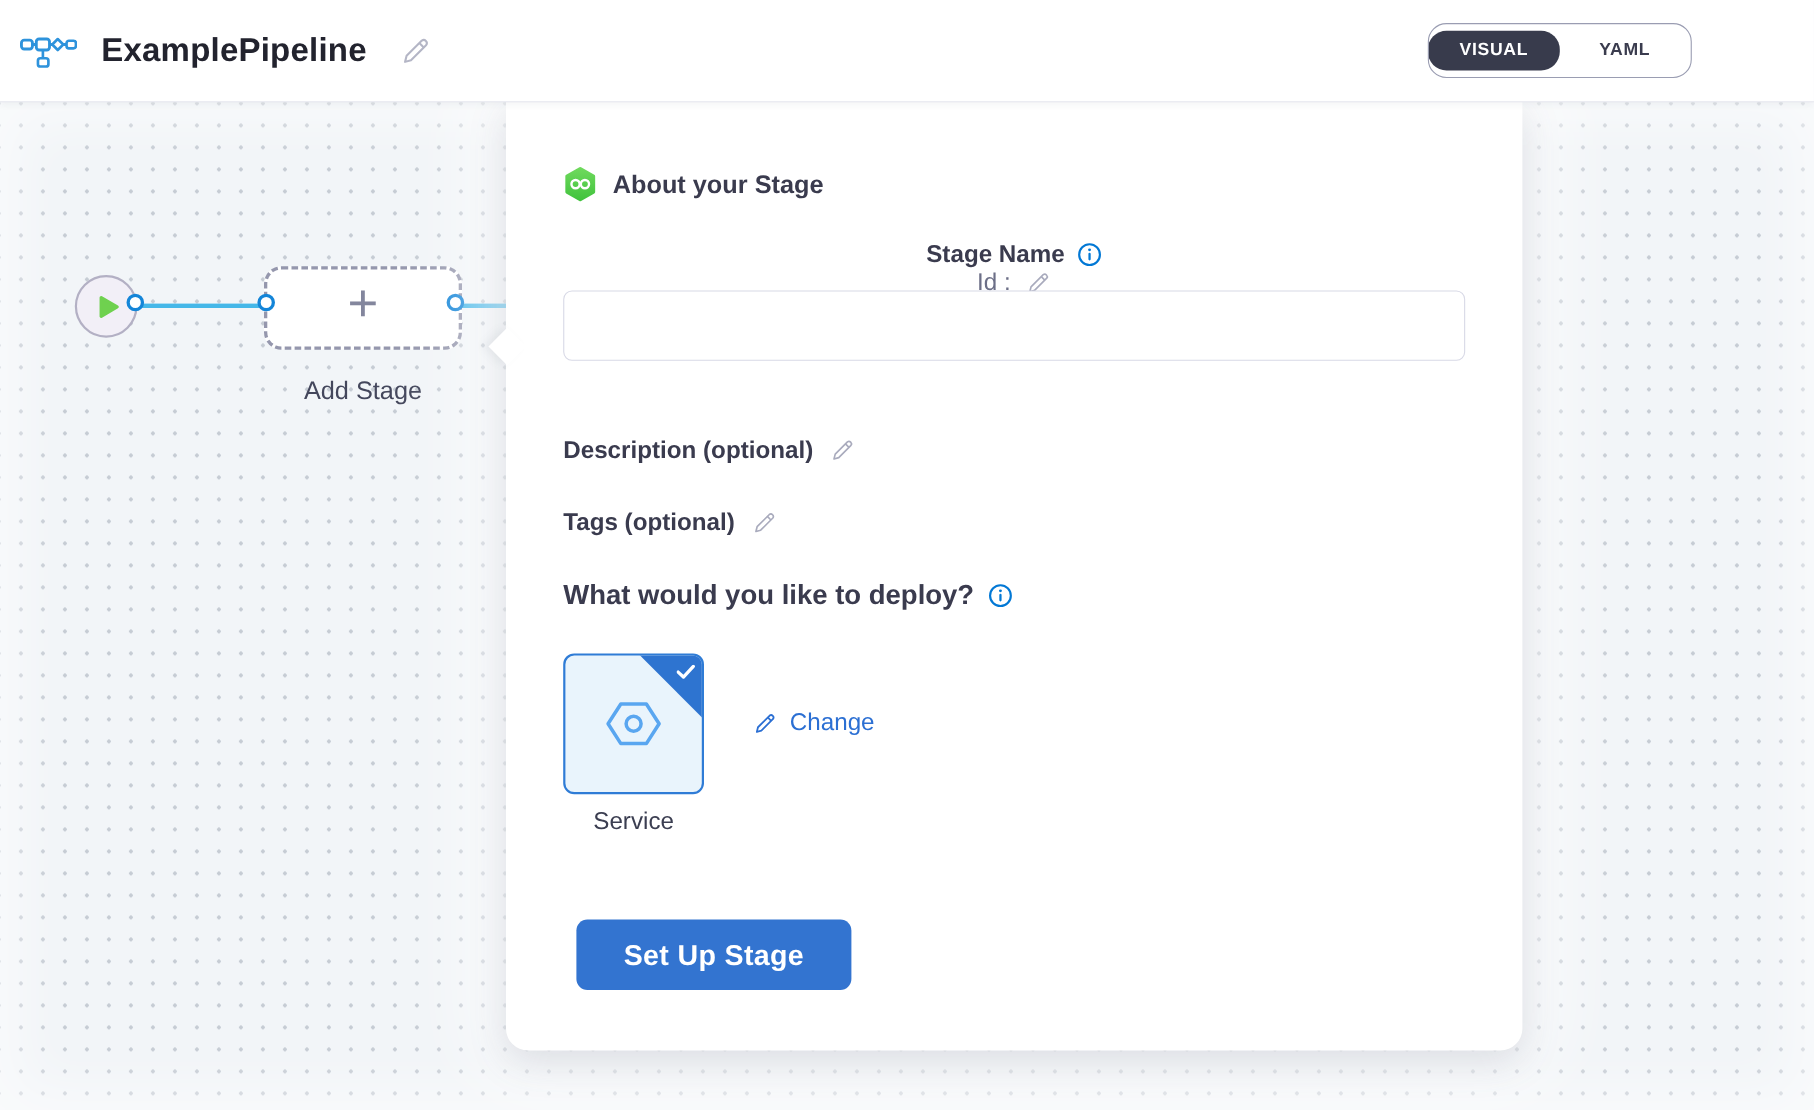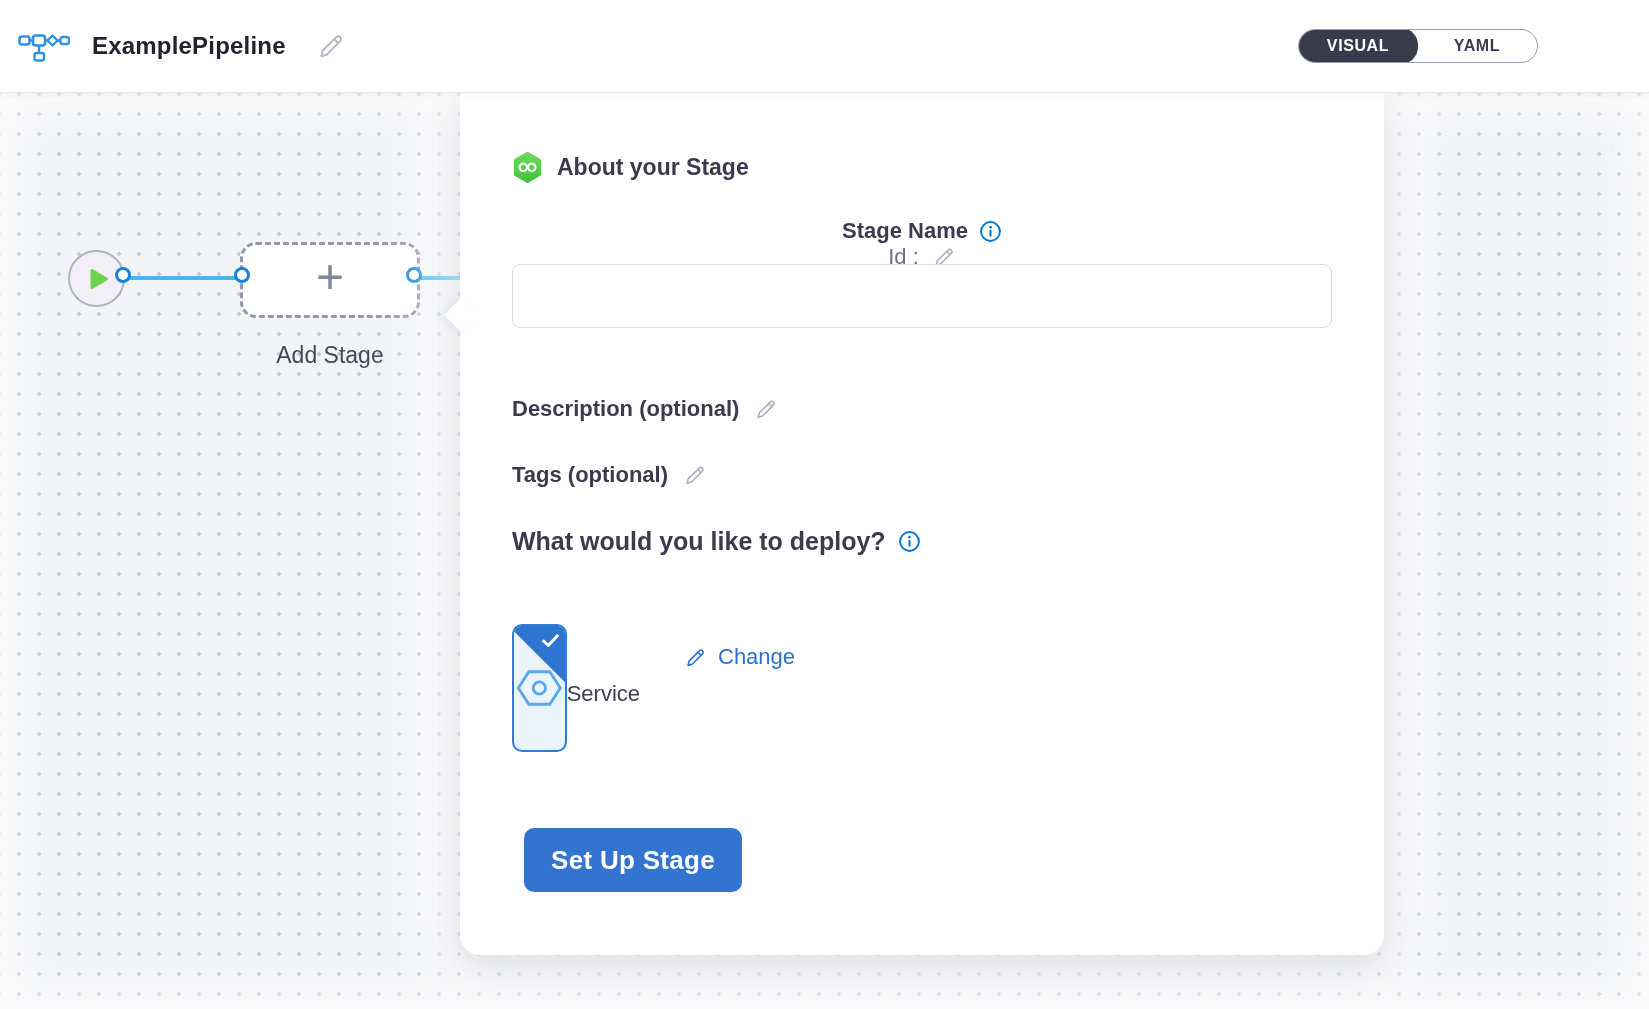--- a/index.html
+++ b/index.html
@@ -7,26 +7,26 @@
   body { font-family:"Liberation Sans","DejaVu Sans",sans-serif; background:#f3f6f9; color:#383946; }
 
   
   .header {
     height:92px; background:#fff; display:flex; align-items:center;
     padding-left:18px; position:relative; z-index:20;
     box-shadow:0 1px 0 #e7e8ef, 0 3px 6px rgba(40,50,70,.05);
   }
   .header-left { display:flex; align-items:center; gap:22px; }
   .pipeline-icon { width:52px; height:36px; }
-  .page-title { font-size:24px; font-weight:700; color:#22232e; letter-spacing:.2px; }
+  .page-title { font-size:30px; font-weight:700; color:#22232e; letter-spacing:.2px; }
   .title-edit { width:30px; height:30px; color:#b4b6c6; margin-left:8px; cursor:pointer; }
 
   .mode-toggle {
     margin-left:auto; margin-right:111px; display:flex; align-items:center;
-    border:1.5px solid #9a9db2; border-radius:17px; height:34px; background:#fff; overflow:hidden;
+    border:1.5px solid #9a9db2; border-radius:17px; height:50px; background:#fff; overflow:hidden;
   }
   .mode-seg {
     border:none; background:transparent; height:34px; min-width:120px; padding:0 26px;
     font-family:inherit; font-size:16px; font-weight:700; letter-spacing:.6px; color:#3a3c4e;
     cursor:pointer; display:flex; align-items:center; justify-content:center;
   }
   .mode-seg.active { background:#383b4c; color:#fff; border-radius:17px; margin:-1px; height:36px; }
 
   
   .canvas {
@@ -95,41 +95,41 @@
   }
 
   .opt-row { display:flex; align-items:center; gap:15px; height:30px; }
   .desc-row { margin-top:66px; }
   .tags-row { margin-top:36px; }
 
   .deploy-head { margin-top:34px; display:flex; align-items:center; gap:12px; height:34px; }
   .deploy-head .q { font-size:25px; font-weight:700; color:#3a3b4e; }
 
   .deploy-row { margin-top:36px; display:flex; align-items:flex-start; }
-  .service-col { width:128px; display:flex; flex-direction:row; align-items:center;margin-top:30px; }
+  .service-col { width:128px; display:flex; flex-direction:column; align-items:center; }
   .service-card {
     position:relative; width:128px; height:128px; border-radius:10px;
     background:#e9f4fc; border:2px solid #2f7cd6; overflow:hidden; cursor:pointer;
     display:flex; align-items:center; justify-content:center;
   }
   .card-check-corner {
     position:absolute; top:-1px; right:-1px; width:58px; height:58px; background:#2e74d0;
     clip-path:polygon(0 0, 100% 0, 100% 100%);
   }
   .card-check-corner svg { position:absolute; top:9px; right:7px; }
   .service-label { margin-top:12px; font-size:22px; color:#3b3e51; }
 
   .change-link {
     margin-left:44px; margin-top:50px; display:flex; align-items:center; gap:11px;
     color:#2b6fd3; font-size:22px; cursor:pointer; text-decoration:none;
   }
   .change-link .pencil-icon { color:#2b6fd3; width:23px; height:23px; }
 
   .submit-btn {
-    margin-top:76px; margin-left:12px; width:218px; height:64px; border:none; border-radius:10px;
+    margin-top:76px; margin-left:12px; width:250px; height:64px; border:none; border-radius:10px;
     background:#3374d0; color:#fff; font-family:inherit; font-size:26px; font-weight:700;
     letter-spacing:.3px; cursor:pointer; display:flex; align-items:center; justify-content:center;
   }
 </style>
 </head>
 <body>
 
 <div class="app">
 
   <header class="header">

